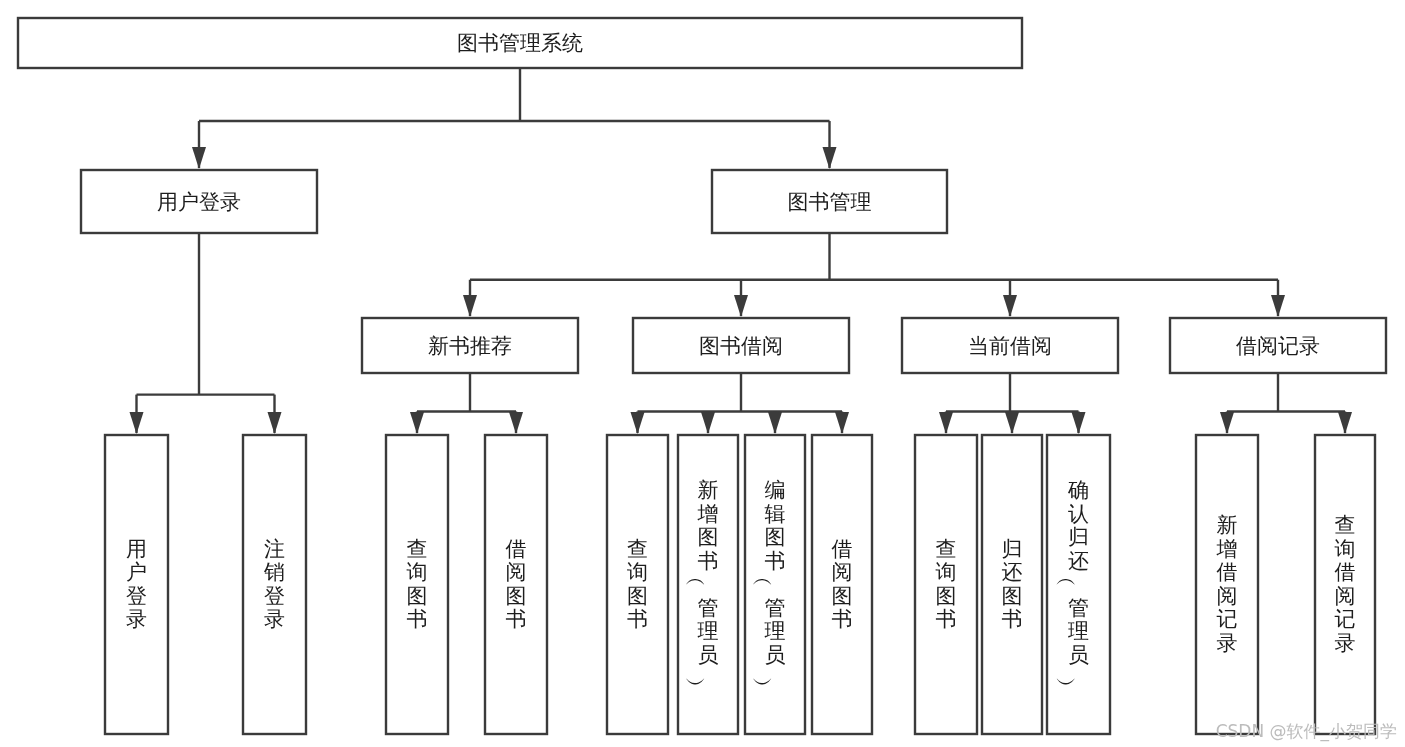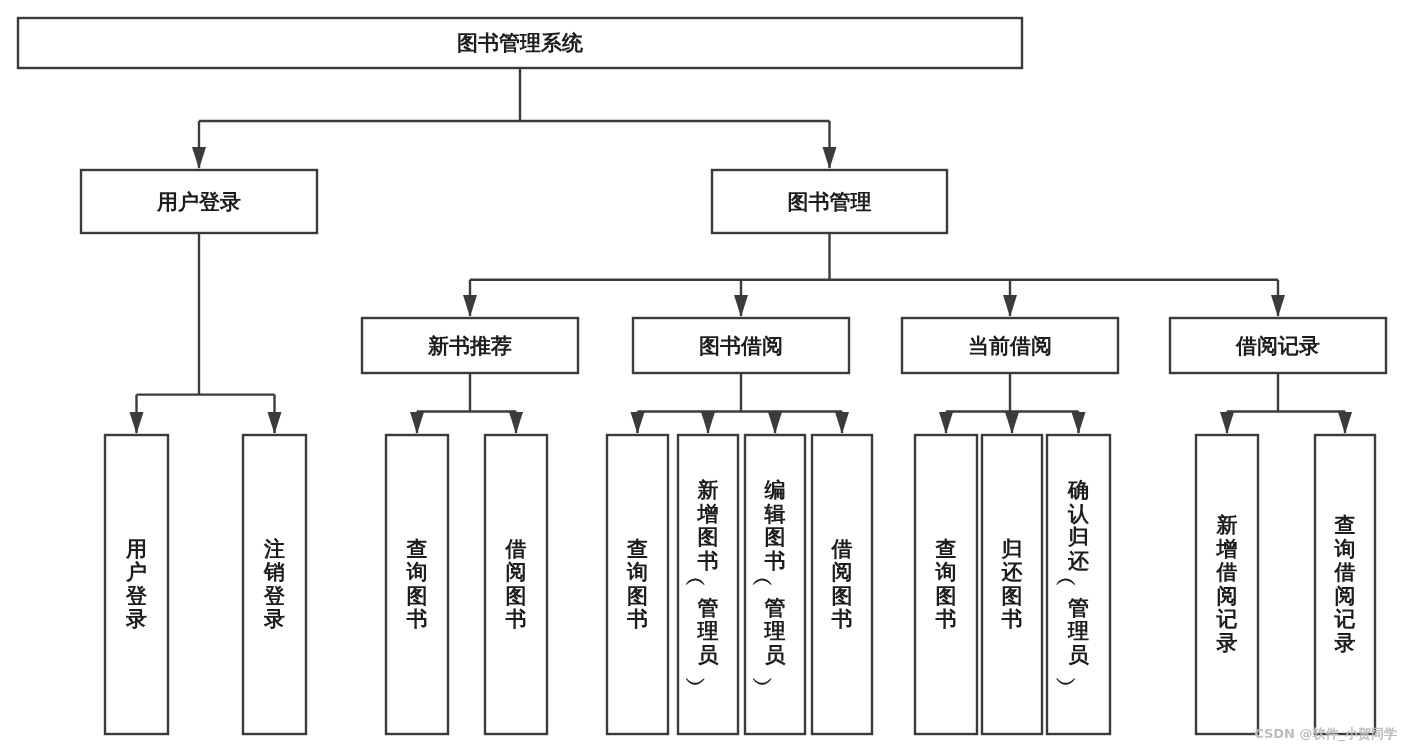--- a/index.html
+++ b/index.html
@@ -12,21 +12,20 @@
     height: 747px;
     font-family: "DejaVu Sans", "Liberation Sans", sans-serif;
     position: relative;
     overflow: hidden;
   }
   #diagram-root {
     position: absolute;
     left: 0; top: 0;
     width: 1405px;
     height: 747px;
-    font-weight: bold;
   }
   .node-box {
     fill: #ffffff;
     stroke: #3b3b3b;
     stroke-width: 2.4;
   }
   .connector {
     fill: none;
     stroke: #3b3b3b;
     stroke-width: 2.4;
@@ -48,21 +47,21 @@
     font-family: "DejaVu Sans", "Liberation Sans", sans-serif;
     font-size: 21px;
     fill: #1d1d1d;
     letter-spacing: 0px;
   }
   .watermark {
     position: absolute;
     right: 8px;
     bottom: 4px;
     font-family: "DejaVu Sans", "Liberation Sans", sans-serif;
-    font-size: 13px;
+    font-size: 17px;
     color: #bcbcbc;
     white-space: nowrap;
     pointer-events: none;
     user-select: none;
   }
 </style>
 </head>
 <body>
 
 <div id="diagram-root">

